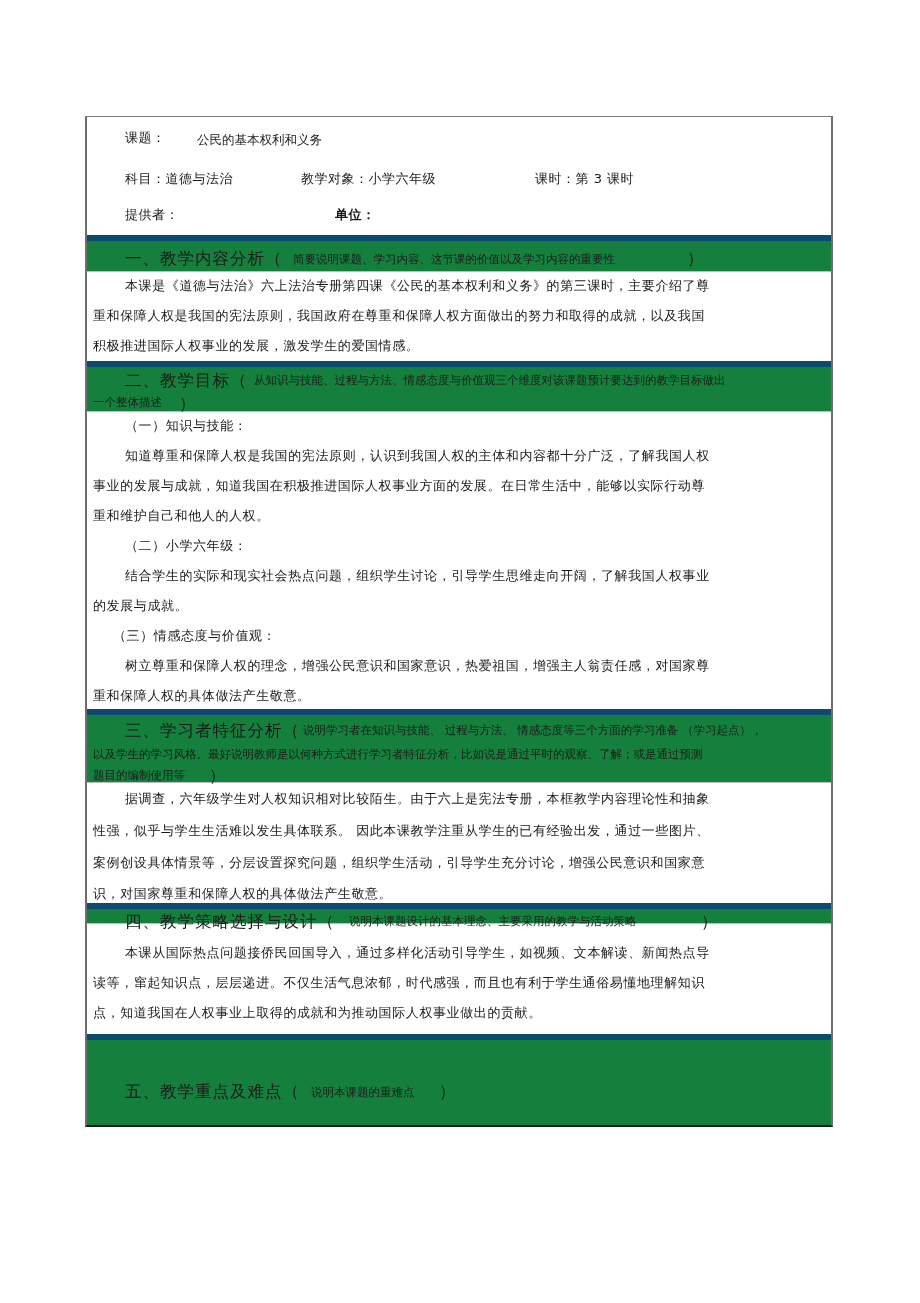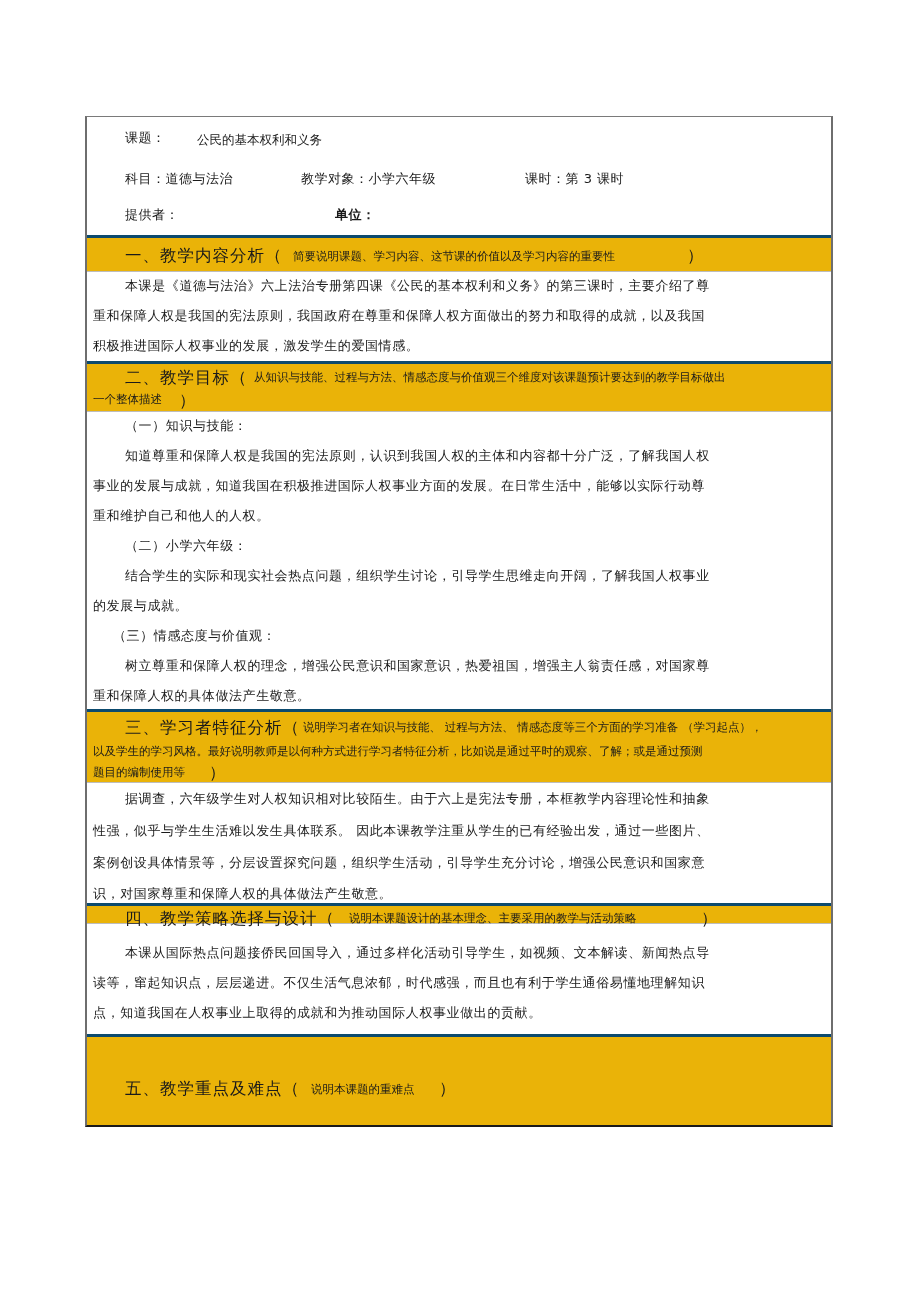--- a/index.html
+++ b/index.html
@@ -10,41 +10,41 @@
     border-left: 2px solid #6e6e6e;
     border-right: 2px solid #6e6e6e;
     border-bottom: 2px solid #1a1a1a;
     box-sizing: border-box;
   }
   .abs { position: absolute; white-space: nowrap; }
   .meta-label { font-size: 13px; letter-spacing: 0.5px; }
   .meta-small { font-size: 12.5px; }
   .band {
     position: absolute; left: 0; right: 0;
-    background: #eab308;
-    border-top: 3px solid #0c4a6e;
+    background: #15803d;
+    border-top: 6px solid #0c4a6e;
     border-bottom: 1px solid #bdbdbd;
     box-sizing: border-box;
   }
   .h-big { font-size: 16.5px; letter-spacing: 1px; }
   .h-small { font-size: 11.5px; }
   .body-text { font-size: 13px; letter-spacing: 0.6px; }
   .sub { font-size: 13px; letter-spacing: 0.6px; }
 </style>
 </head>
 <body>
 
 <div class="frame">
 
   <div class="abs meta-label" style="left:38px; top:12px;">课题：</div>
   <div class="abs meta-small" style="left:110px; top:15px;">公民的基本权利和义务</div>
 
   <div class="abs meta-label" style="left:38px; top:53px;">科目：道德与法治</div>
   <div class="abs meta-label" style="left:214px; top:53px;">教学对象：小学六年级</div>
-  <div class="abs meta-label" style="left:438px; top:53px;">课时：第  3 课时</div>
+  <div class="abs meta-label" style="left:448px; top:53px;">课时：第  3 课时</div>
 
   <div class="abs meta-label" style="left:38px; top:89px;">提供者：</div>
   <div class="abs meta-label" style="left:248px; top:89px;font-weight:bold;">单位：</div>
 
   <div class="band" style="top:118px; height:37px;">
     <span class="abs h-big" style="left:38px; top:7px;">一、教学内容分析（</span>
     <span class="abs h-small" style="left:206px; top:11px;">简要说明课题、学习内容、这节课的价值以及学习内容的重要性</span>
     <span class="abs h-big" style="left:600px; top:7px;">）</span>
   </div>
   <div class="abs body-text" style="left:38px; top:160px;">本课是《道德与法治》六上法治专册第四课《公民的基本权利和义务》的第三课时，主要介绍了尊</div>

